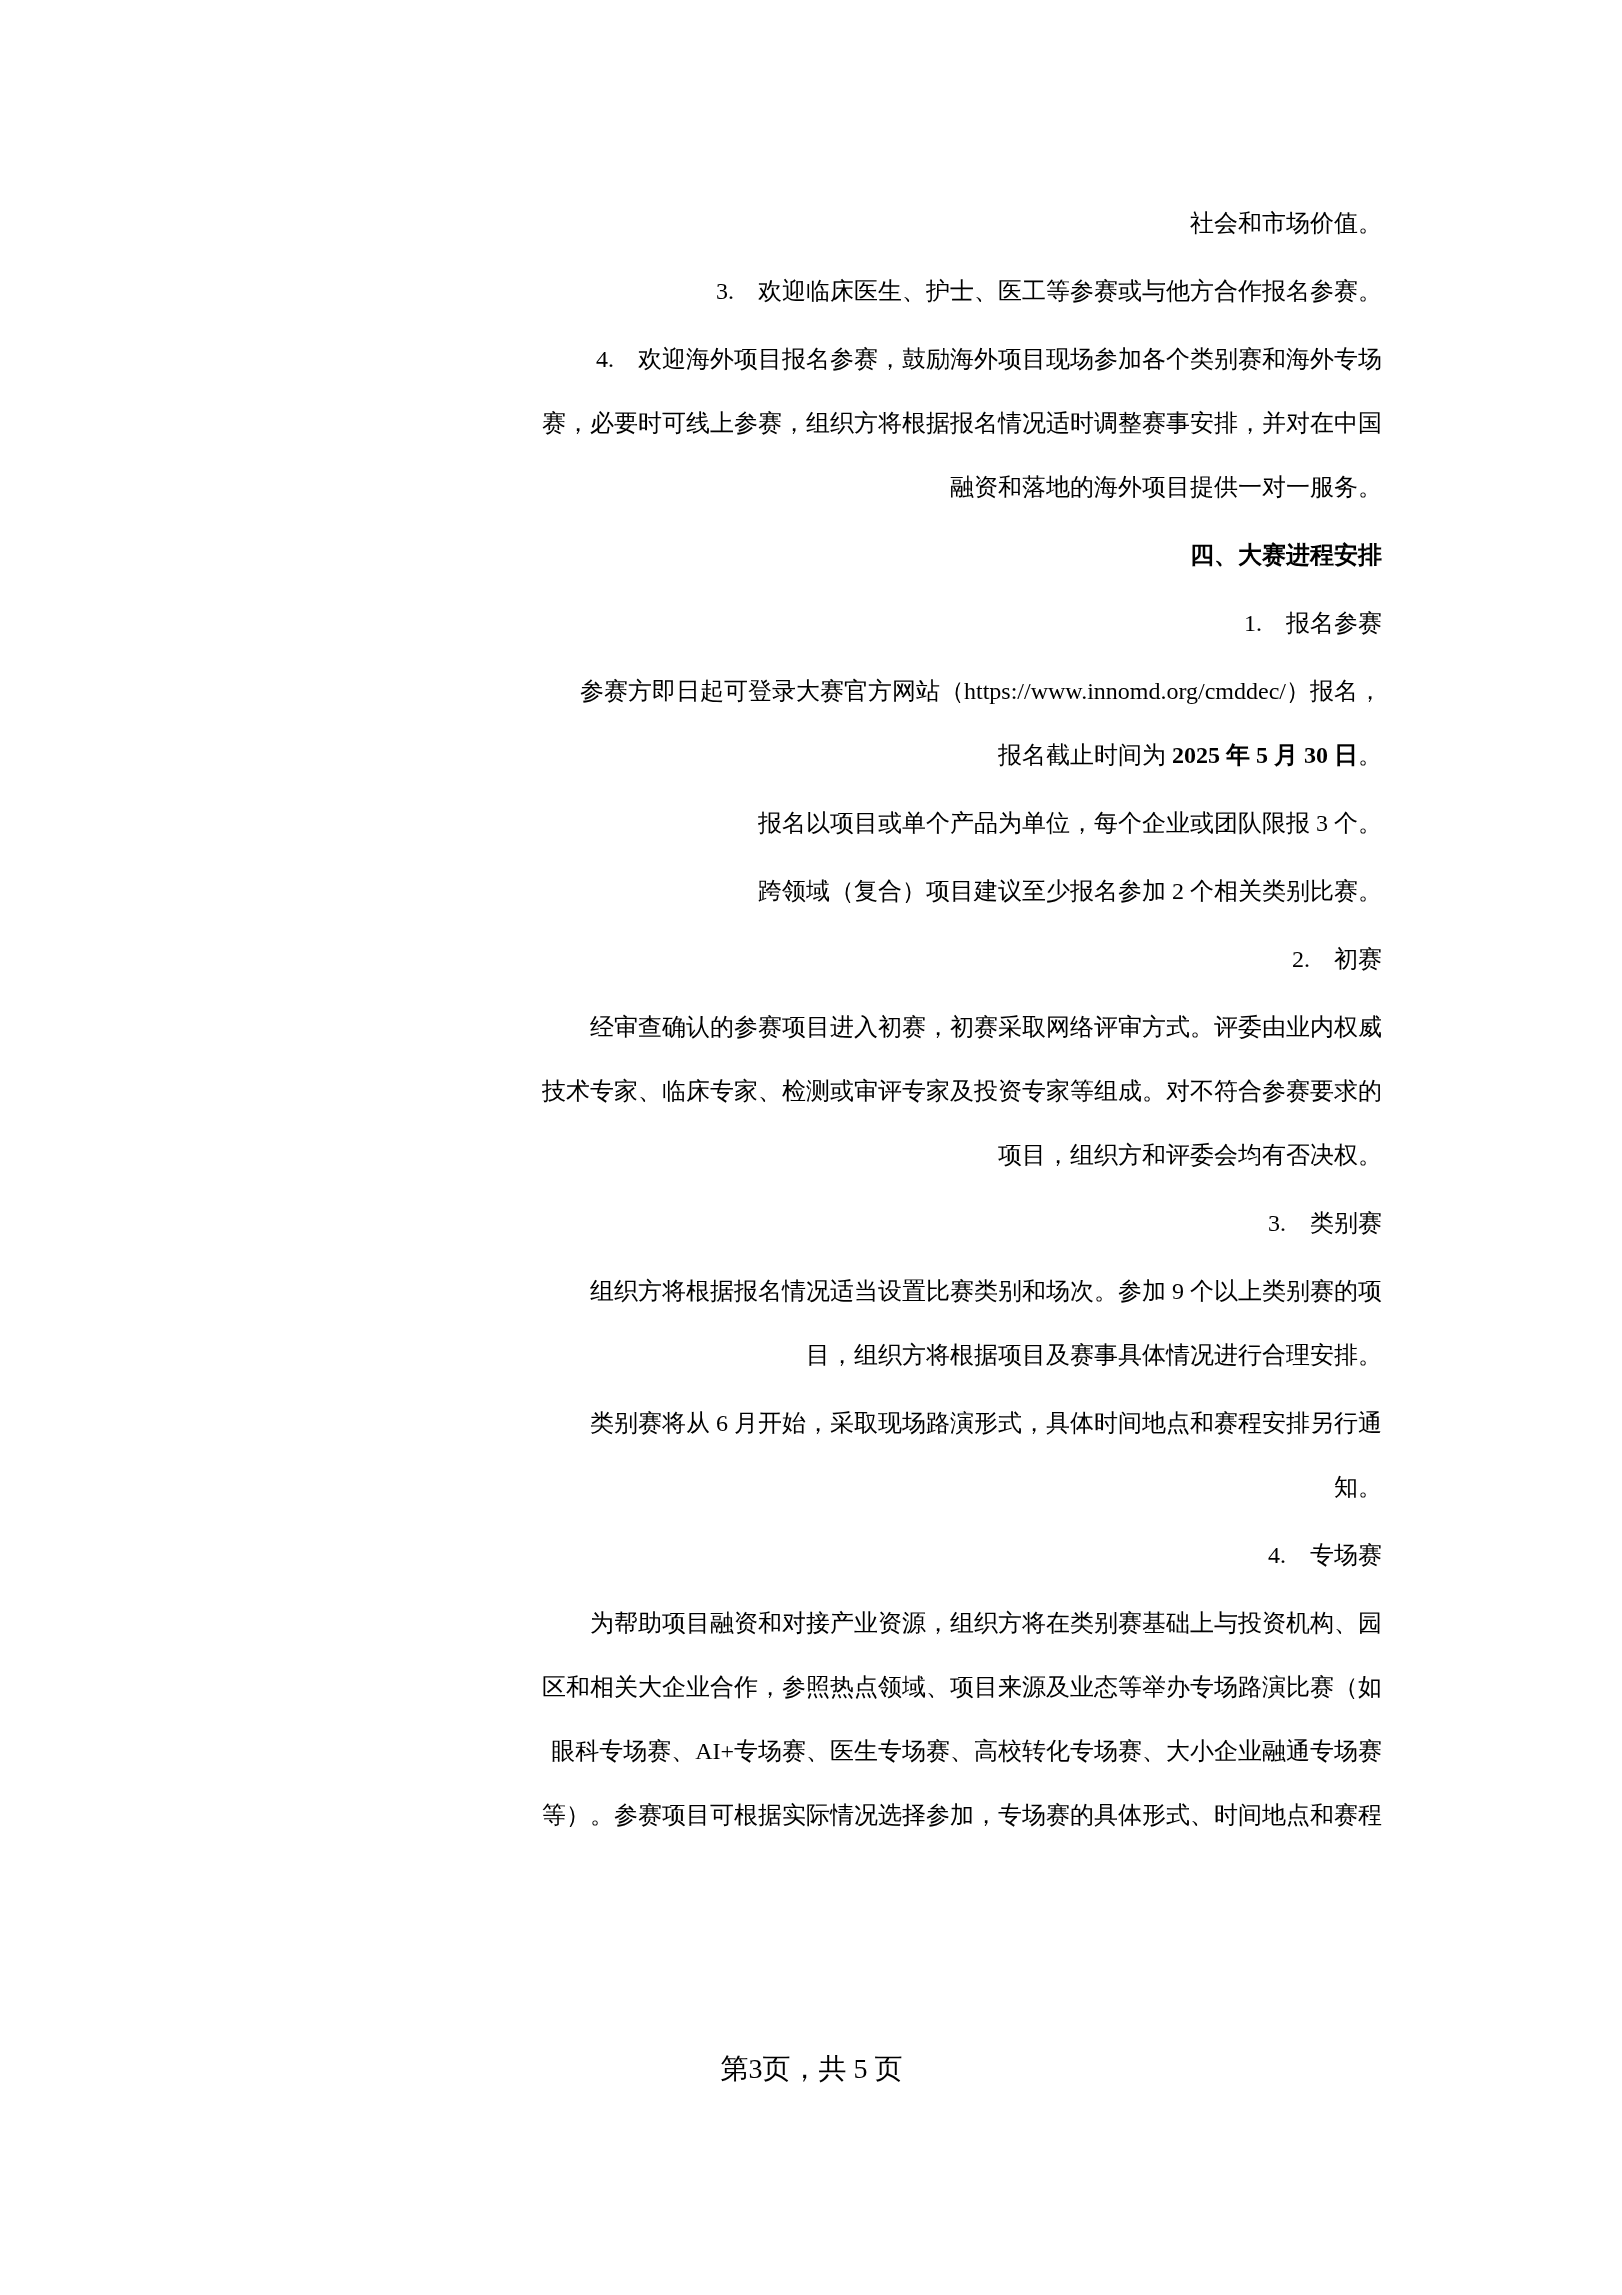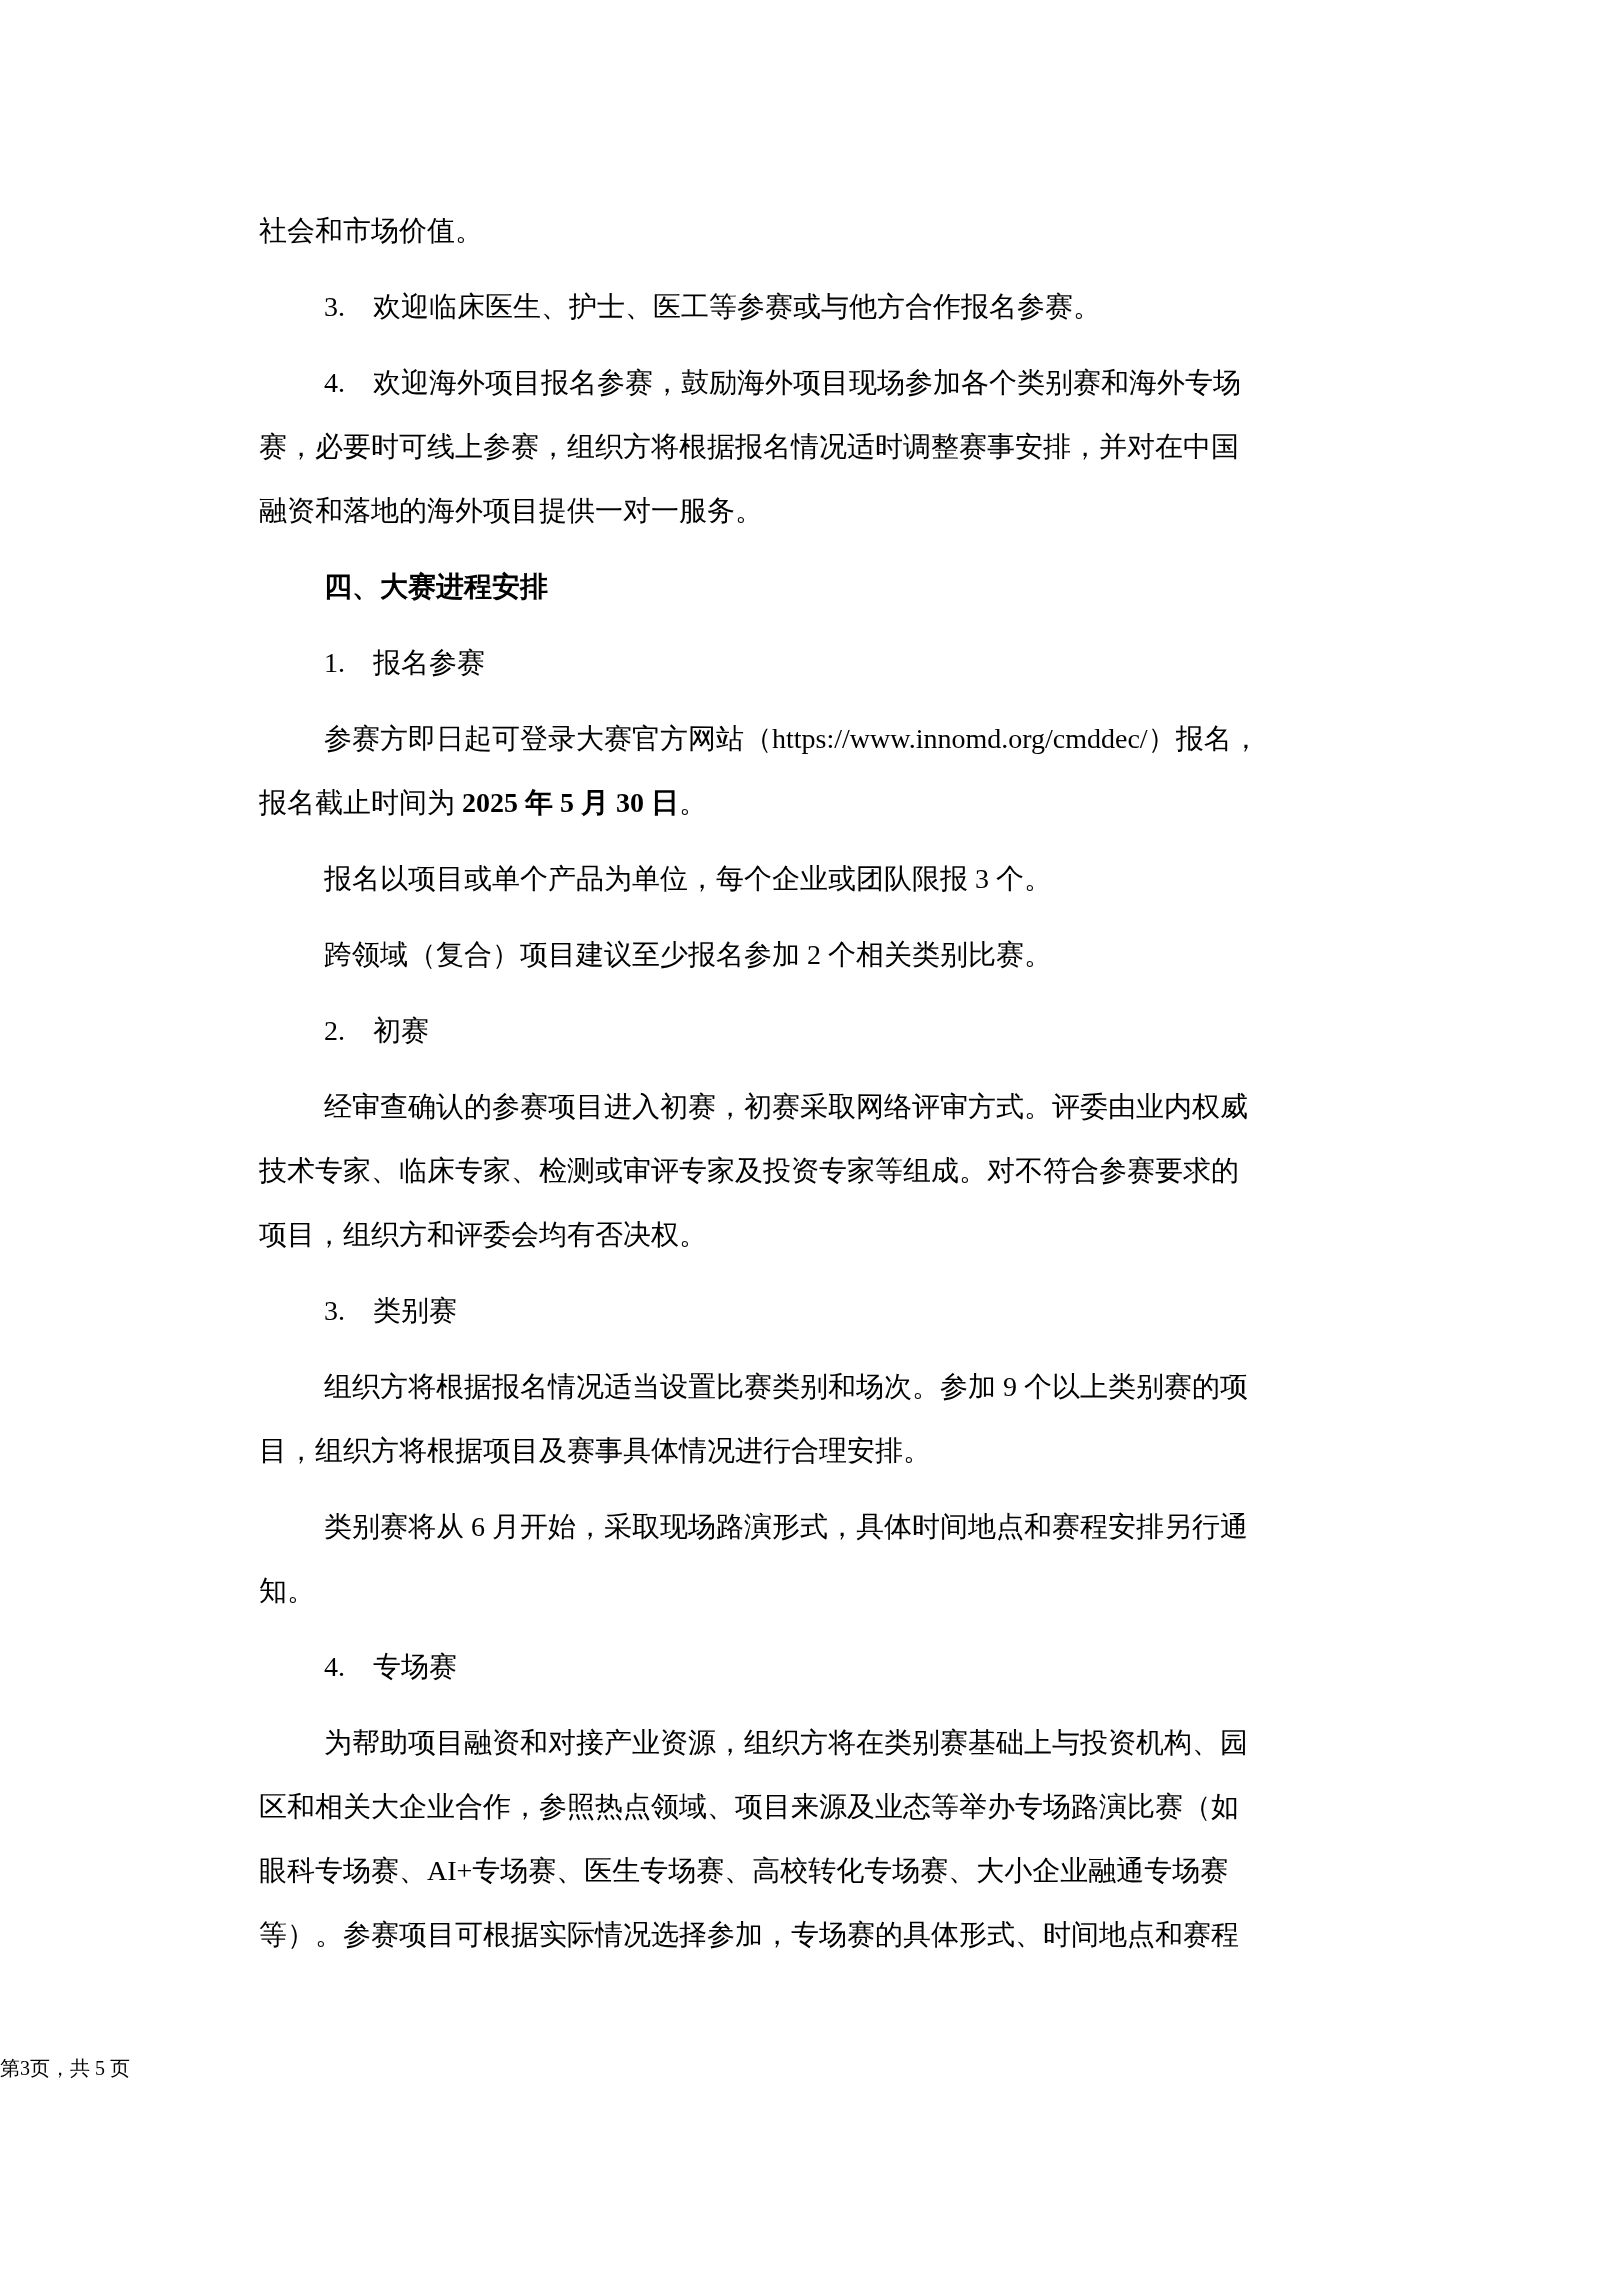--- a/index.html
+++ b/index.html
@@ -12,35 +12,36 @@
     font-family:"Liberation Serif","DejaVu Serif",serif;
     color:#000000;
   }
   .content{
     position:absolute;
     left:247px;
     top:187px;
     width:1139px;
   }
   .para{
-    margin:12px;
-    font-size:28px;
+    margin:4px;
+    font-size:24px;
     line-height:64px;
     letter-spacing:0;
     white-space:pre;          
-    text-align:left;
+    text-align:right;
   }
   .indented{ text-indent:65px; }   
   .bold{ font-weight:700; }
   .footer{
     position:absolute;
     left:0;
     top:2055px;
     width:1623px;
-    font-size:20px;
+    text-align:center;
+    font-size:28px;
     line-height:27.5px;
   }
 </style>
 </head>
 <body>
 
 <div class="page">
   <div class="content">
       <p class="para"><span>社会和市场价值。</span></p>
       <p class="para indented"><span>3.　欢迎临床医生、护士、医工等参赛或与他方合作报名参赛。</span></p>

